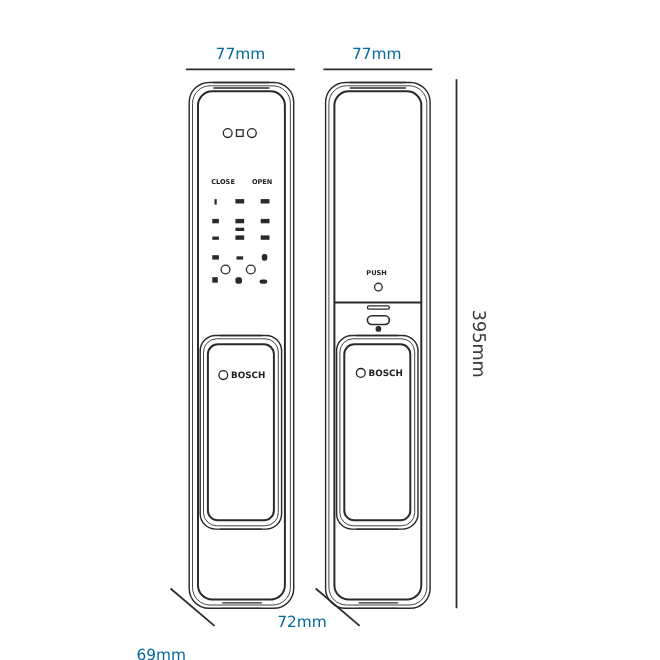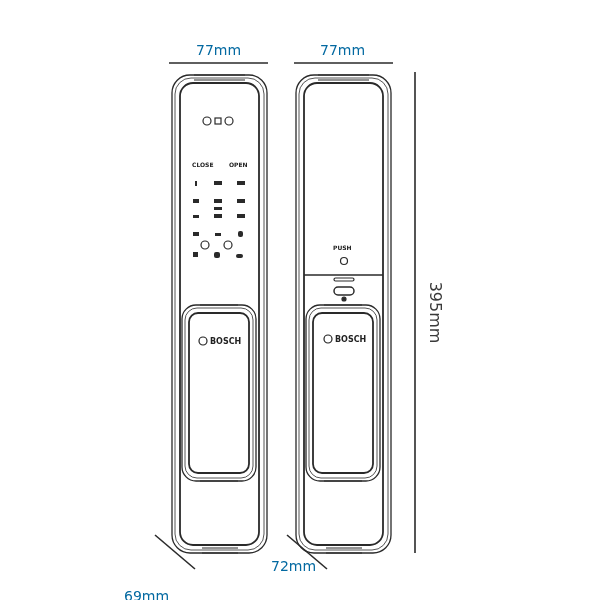--- a/index.html
+++ b/index.html
@@ -97,14 +97,14 @@
     <circle cx="328" cy="339" r="4" fill="none" stroke="#222" stroke-width="1.2"></circle>
     <text x="335" y="342" class="brand">BOSCH</text>
   </g>
   <text x="333" y="250" class="tiny">PUSH</text>
 </svg>
 
 <div class="dim" style="left:196px; top:42px;">77mm</div>
 <div class="dim" style="left:320px; top:42px;">77mm</div>
 <div class="dim-v" style="left:405px; top:303px;">395mm</div>
 <div class="dim" style="left:124px; top:588px;">69mm</div>
-<div class="dim" style="left:271px; top:558px;text-align:center;">72mm</div>
+<div class="dim" style="left:252px; top:558px;text-align:center;">72mm</div>
 </div>
 
 </body></html>

